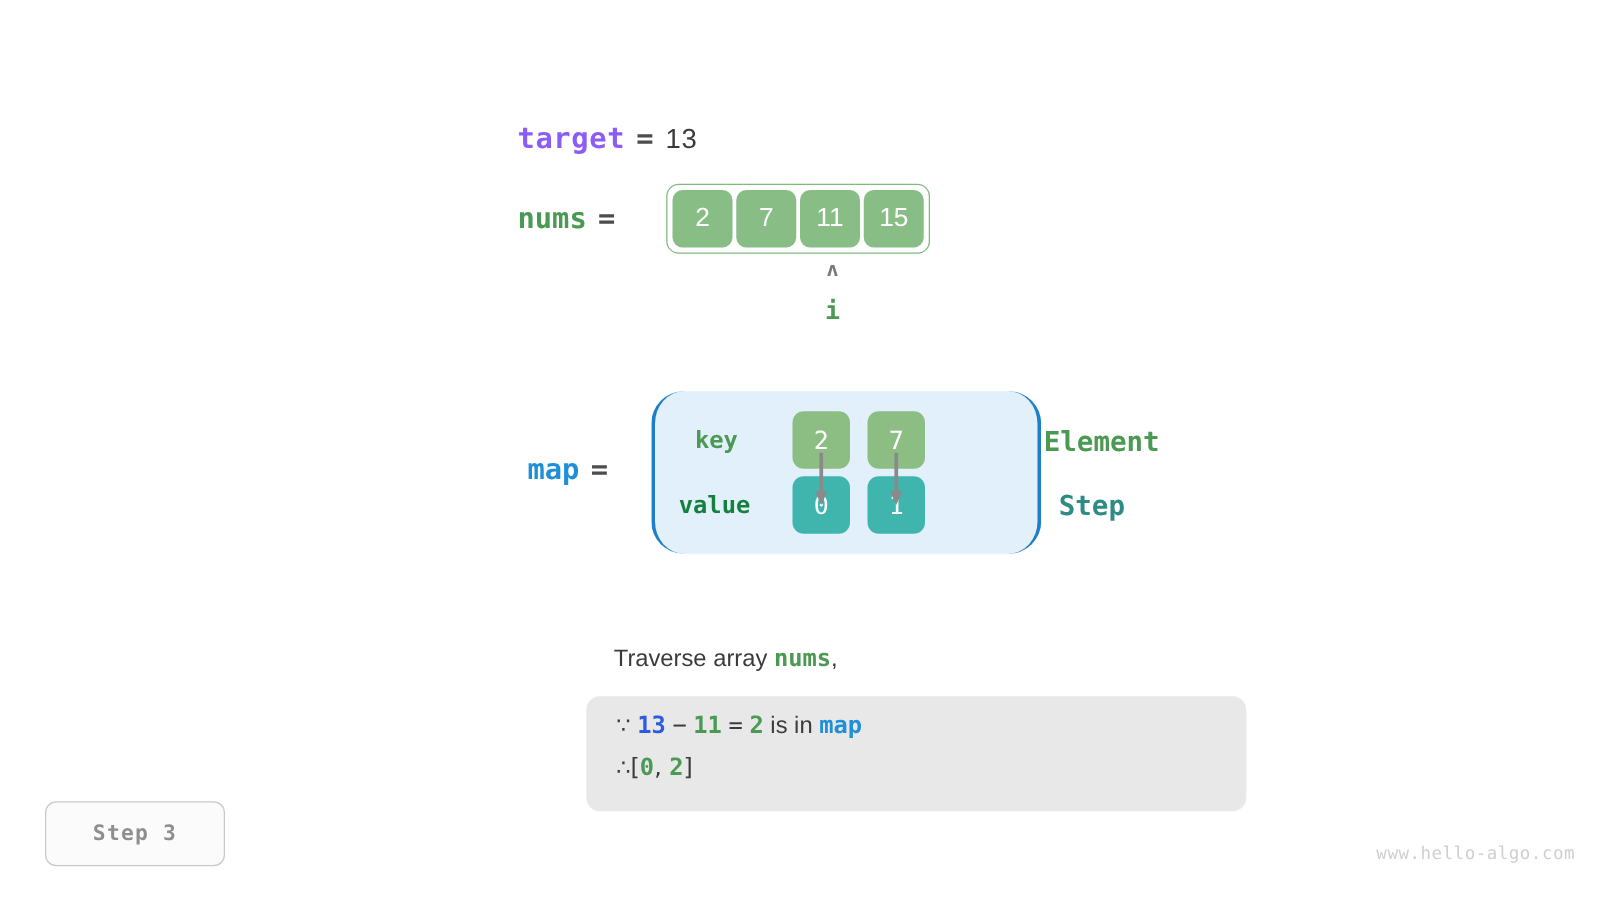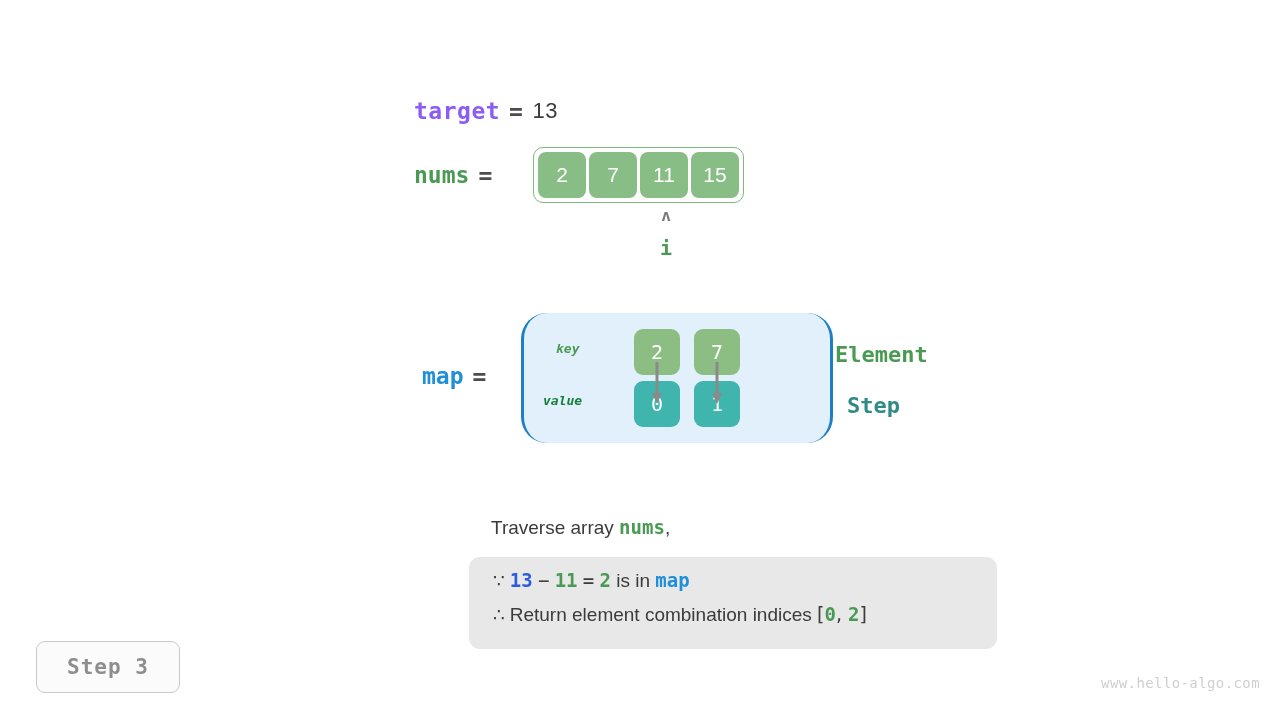--- a/index.html
+++ b/index.html
@@ -127,24 +127,23 @@
     width: 312px;
     height: 130px;
     background: #e1f0fb;
     border-radius: 26px;
     border-left: 3px solid #1f7fc4;
     border-right: 3px solid #1f7fc4;
     box-sizing: border-box;
   }
   .map-rowlabel {
     position: absolute;
-    font-size: 13px;
-    font-weight: bold;
-    font-family: "DejaVu Sans Mono", monospace;
-    font-style: italic;
+    font-size: 19px;
+    font-weight: bold;
+    font-family: "DejaVu Sans Mono", monospace;
   }
   #label-key   { left: 556px; top: 341px; color: #4a9a53; }
   #label-value { left: 543px; top: 393px; color: #15803d; }
 
   .map-cell {
     position: absolute;
     width: 46px;
     height: 46px;
     border-radius: 9px;
     display: flex;
@@ -243,21 +242,21 @@
     width: 144px;
     height: 52px;
     box-sizing: border-box;
     border: 1.3px solid #c9c9c9;
     border-radius: 9px;
     background: #fbfbfb;
     display: flex;
     align-items: center;
     justify-content: center;
     color: #8e8e8e;
-    font-size: 21px;
+    font-size: 17px;
     font-weight: bold;
     font-family: "DejaVu Sans Mono", monospace;
     letter-spacing: 1px;
   }
 
   
   #watermark {
     position: absolute;
     right: 20px;
     top: 675px;
@@ -337,21 +336,20 @@
     <span class="mono g">11</span>
     <span>&nbsp;</span>
     <span class="op">=</span>
     <span>&nbsp;</span>
     <span class="mono g">2</span>
     <span> is in </span>
     <span class="mono lb">map</span>
   </div>
   <div class="note-line">
     <span class="sym">∴</span>
-    <span> Return element combination indices </span>
     <span class="brk">[</span>
     <span class="mono g">0</span>
     <span class="brk">, </span>
     <span class="mono g">2</span>
     <span class="brk">]</span>
   </div>
 </div>
 
 <div id="step-badge">Step 3</div>
 

